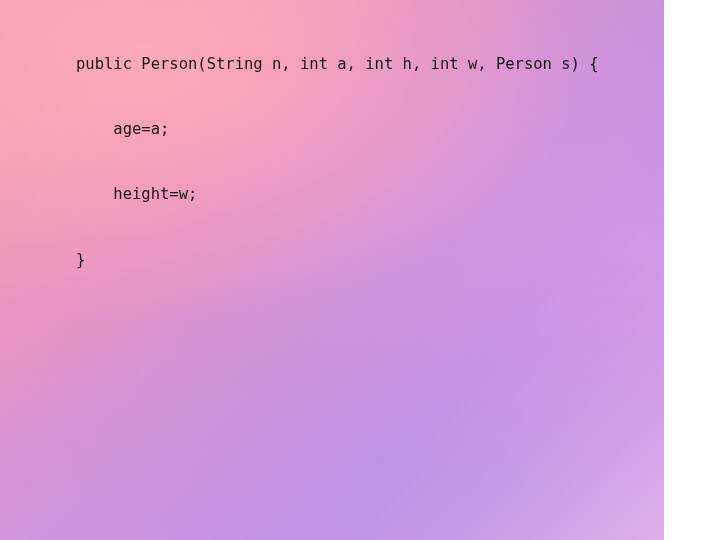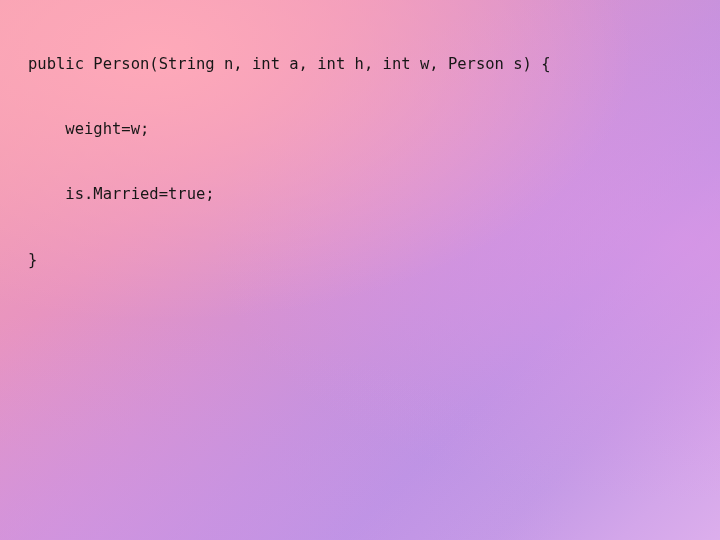--- a/index.html
+++ b/index.html
@@ -7,35 +7,36 @@
     padding: 0;
   }
   body {
     width: 720px;
     height: 540px;
     overflow: hidden;
     font-family: "DejaVu Sans Mono", monospace;
   }
   #slide {
     position: relative;
-    width: 720px;
+    width: 664px;
     height: 540px;
     box-sizing: border-box;
     
     background:
       linear-gradient(135deg,
         #f4a0b0 0%,
         #f09ab4 12%,
         #e894c0 28%,
         #d692d2 45%,
         #c792dd 58%,
         #bd93e4 70%,
         #c49ae6 82%,
         #d3a6ea 92%,
         #dcaeec 100%);
+    padding-left: 48px;
   }
   #slide::before {
     content: "";
     position: absolute;
     inset: 0;
     background:
       radial-gradient(120% 90% at 22% 10%, rgba(255,170,185,0.95) 0%, rgba(255,170,185,0.0) 55%),
       radial-gradient(110% 80% at 95% 45%, rgba(230,150,230,0.55) 0%, rgba(230,150,230,0.0) 60%),
       radial-gradient(120% 70% at 10% 100%, rgba(205,150,235,0.45) 0%, rgba(205,150,235,0.0) 60%);
     pointer-events: none;
@@ -55,22 +56,22 @@
     white-space: pre;
     min-height: 21.8px;
   }
 </style>
 </head>
 <body>
 
 <div id="slide">
   <div class="code-block">
     <div class="code-line">public Person(String n, int a, int h, int w, Person s) {</div>
-    <div class="code-line">    weight=w;</div>
-    <div class="code-line">    is.Married=true;</div>
+    <div class="code-line">    age=a;</div>
+    <div class="code-line">    height=w;</div>
     <div class="code-line">}</div>
     
     
     
     
     
     
     
     
     

